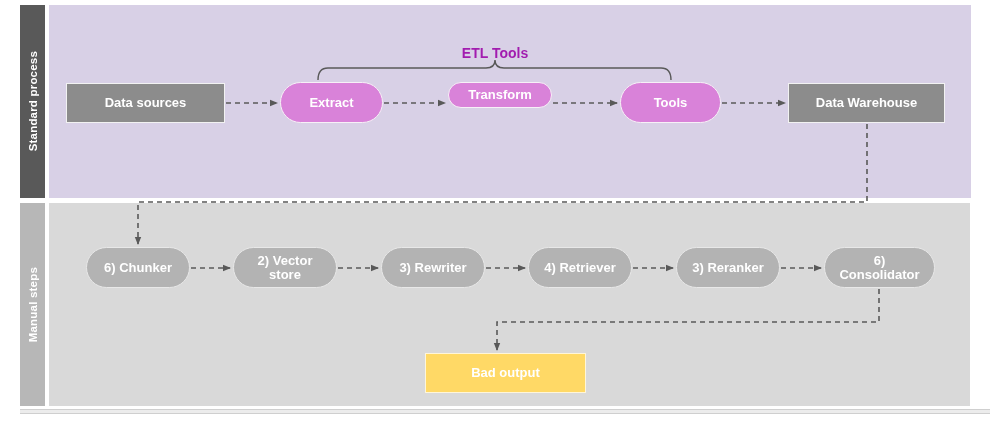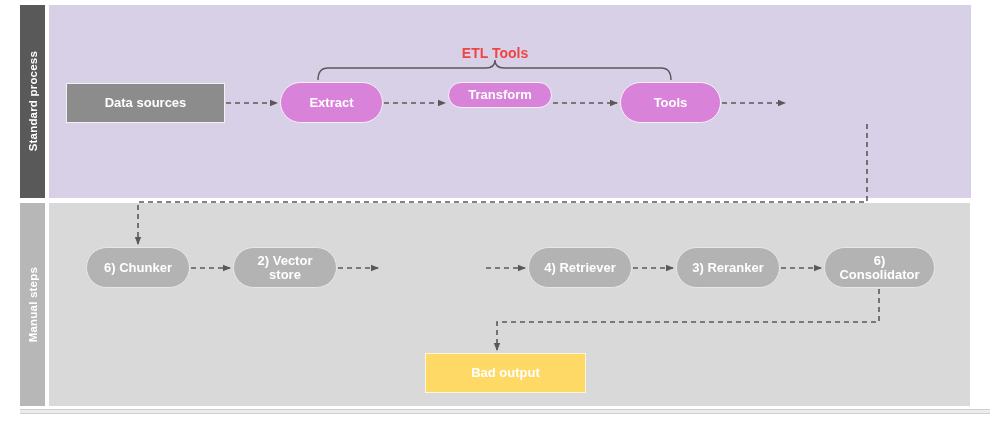--- a/index.html
+++ b/index.html
@@ -47,21 +47,21 @@
   #node-retriever   {left:528px; top:247px;width:104px;height:41px;}
   #node-reranker    {left:676px; top:247px;width:104px;height:41px;}
   #node-consolidator{left:824px; top:247px;width:111px;height:41px;}
 
   #node-bad-output  {left:425px; top:353px;width:161px;height:40px;}
 
   
   #wires{position:absolute;left:0;top:0;width:1003px;height:430px;pointer-events:none;}
 
   #label-etl-tools{position:absolute;left:420px;top:45px;width:150px;
-      text-align:center;font-size:14px;font-weight:bold;color:#ef4444;}
+      text-align:center;font-size:14px;font-weight:bold;color:#a21caf;}
 </style>
 </head>
 <body>
 
 <div id="canvas">
 
   <div class="lane lane-header" id="lane-top-header">
     <span>Standard process</span>
   </div>
   <div class="lane" id="lane-top-body"></div>
@@ -109,29 +109,35 @@
   </div>
   <div class="node pill-etl" id="node-extract">
     <span>Extract</span>
   </div>
   <div class="node pill-etl" id="node-transform">
     <span>Transform</span>
   </div>
   <div class="node pill-etl" id="node-load">
     <span>Tools</span>
   </div>
+  <div class="node rect" id="node-warehouse">
+    <span>Data Warehouse</span>
+  </div>
 
   <div class="node pill-step" id="node-chunker">
     <span>6) Chunker</span>
   </div>
   <div class="node pill-step" id="node-vector-store">
     <span>
       <span>2) Vector</span><br>
       <span>store</span>
     </span>
+  </div>
+  <div class="node pill-step" id="node-rewriter">
+    <span>3) Rewriter</span>
   </div>
   <div class="node pill-step" id="node-retriever">
     <span>4) Retriever</span>
   </div>
   <div class="node pill-step" id="node-reranker">
     <span>3) Reranker</span>
   </div>
   <div class="node pill-step" id="node-consolidator">
     <span>
       <span>6)</span><br>

